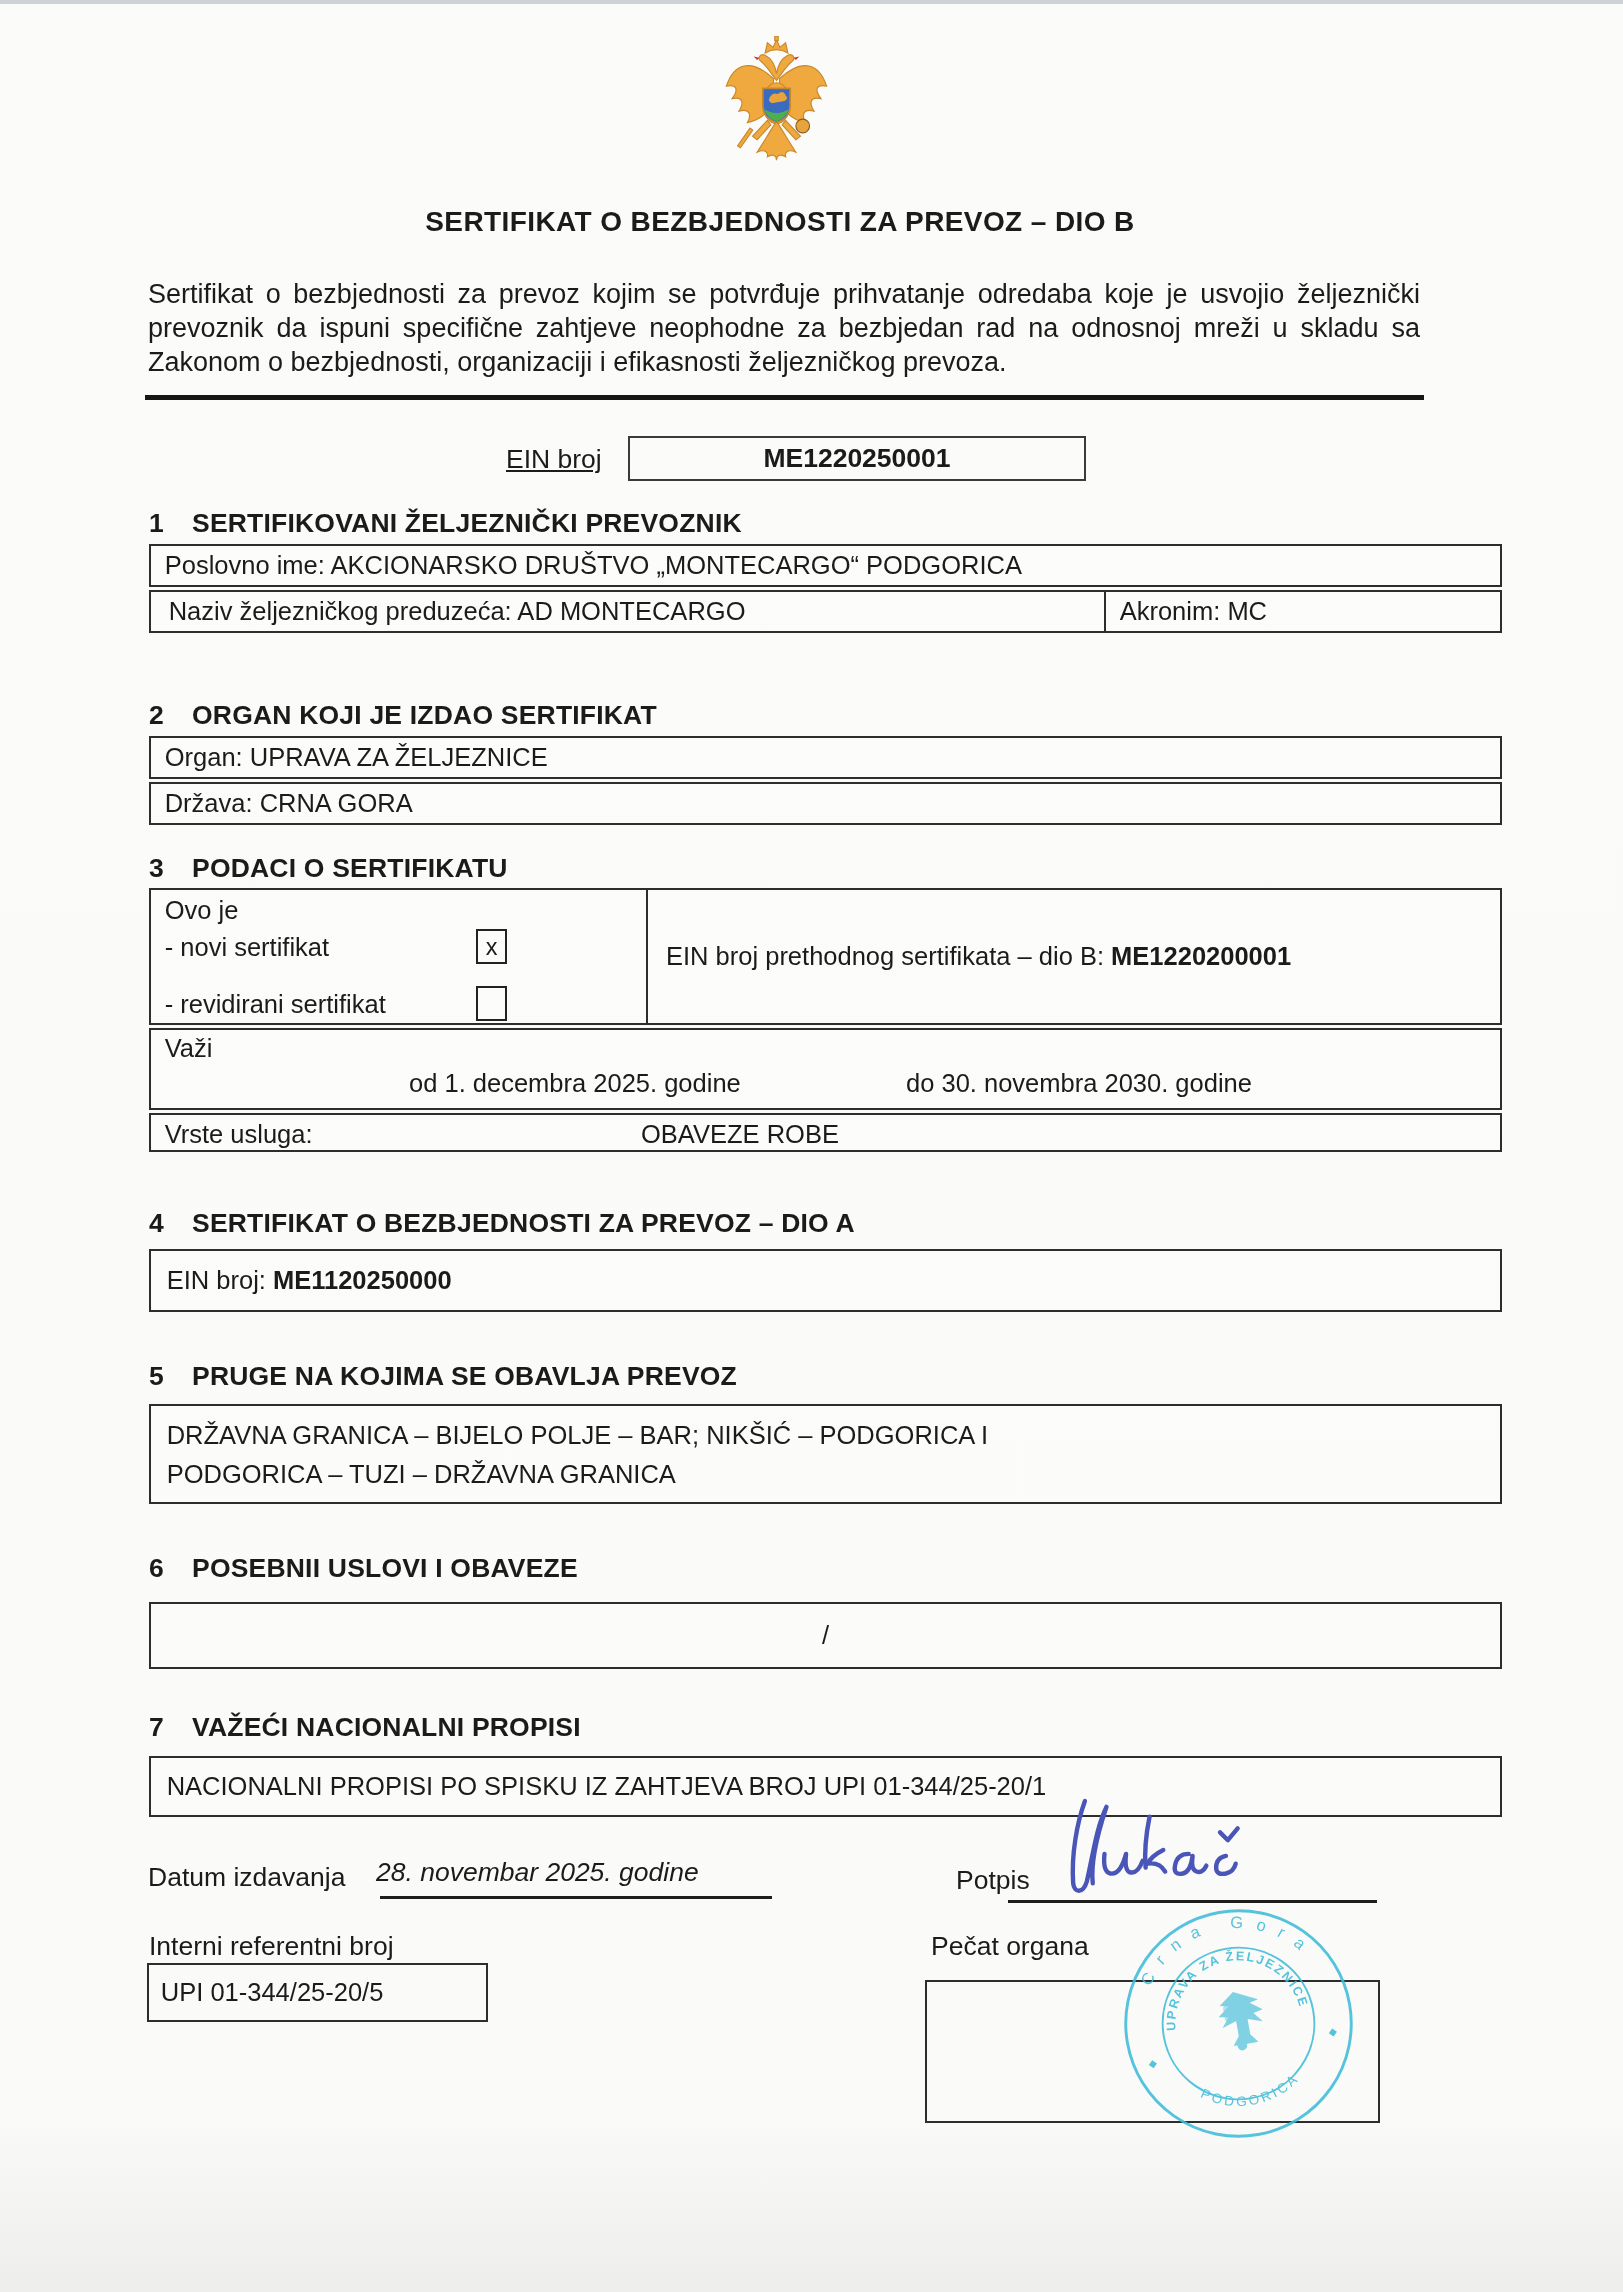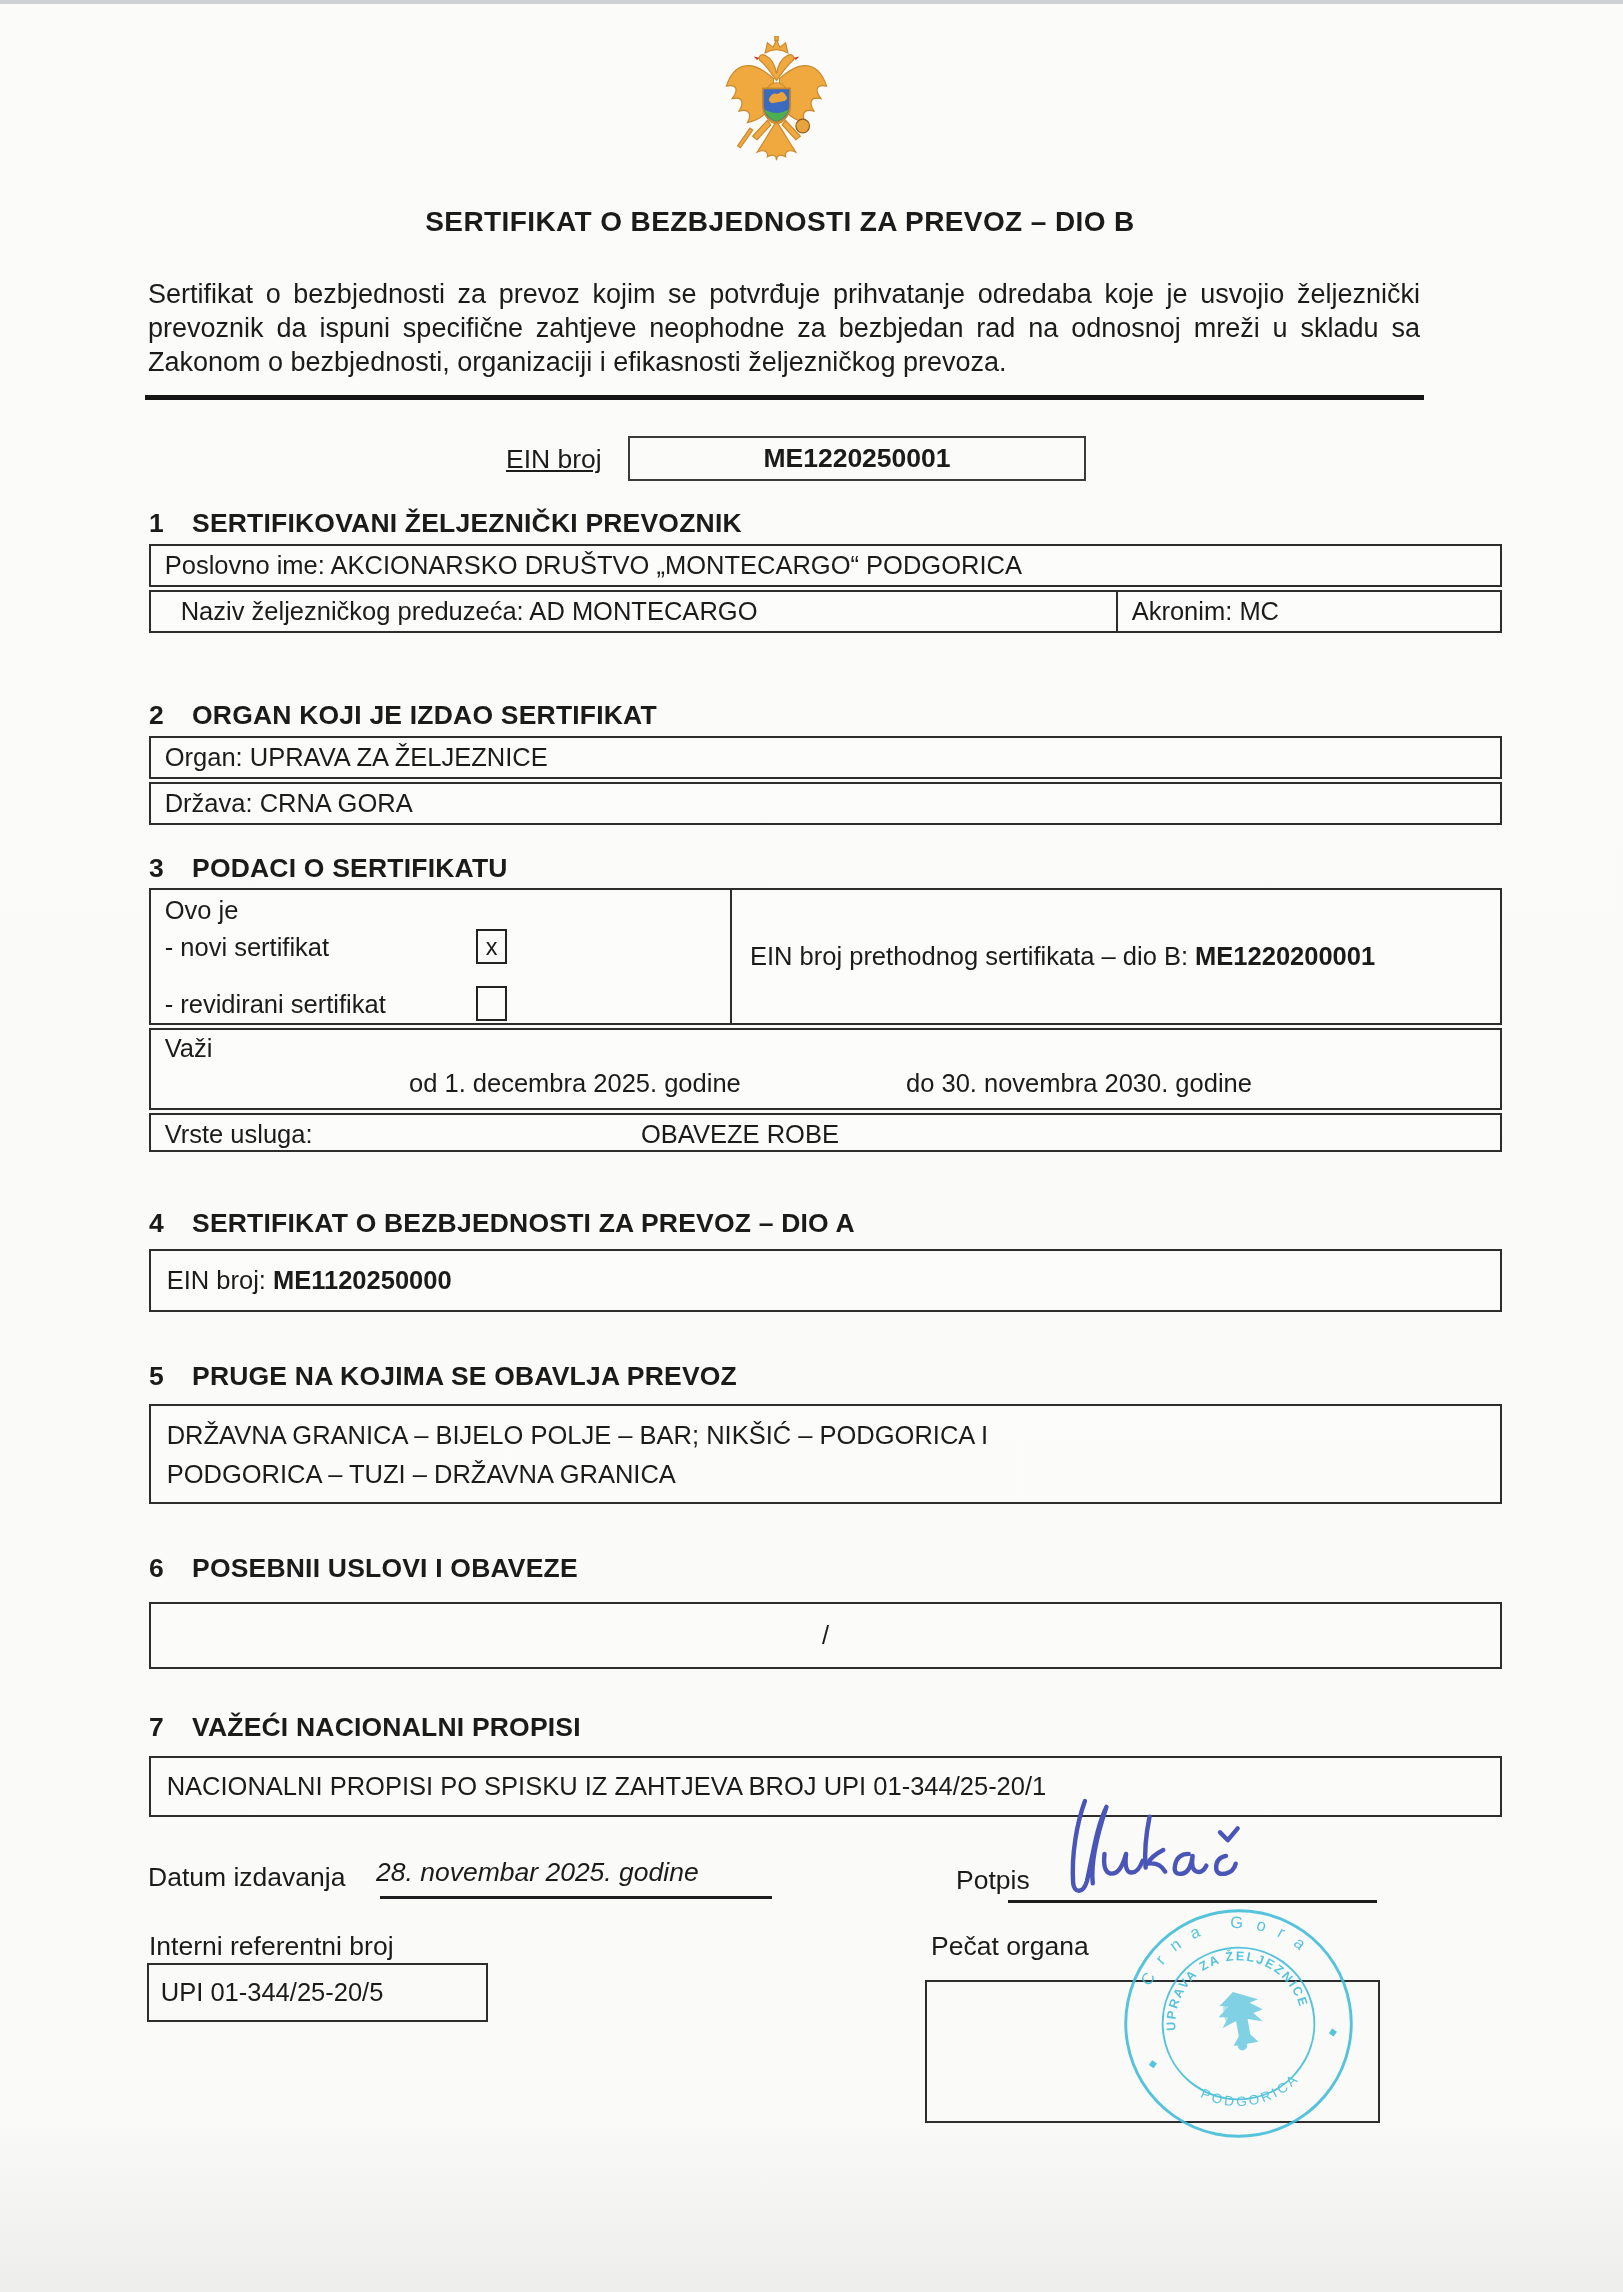--- a/index.html
+++ b/index.html
@@ -30,30 +30,30 @@
   
   .sec-h { left:149px; font-size:26.5px; font-weight:bold; letter-spacing:0.2px; white-space:nowrap; }
   .sec-h .n { display:inline-block; width:43px; }
 
   
   .tbl { left:149px; width:1353px; }
   .trow { border:2px solid #2d2d2d; margin-top:2.9px; font-size:25.5px;
           min-height:39px; line-height:39px; padding-left:13.7px;
           box-sizing:border-box; background:rgba(255,255,255,.25); }
   .trow:first-child { margin-top:0; }
-  .trow.split { display:flex; padding-left:16px; }
+  .trow.split { display:flex; padding-left:4px; }
   .trow.split .cl { width:949px; padding-left:13.7px; box-sizing:border-box; }
   .trow.split .cr { flex:1; border-left:2px solid #2d2d2d; padding-left:13.7px; }
 
   .bigbox { left:149px; width:1353px; border:2px solid #2d2d2d;
             box-sizing:border-box; font-size:25.5px; background:rgba(255,255,255,.25); }
 
   
   .t3rowA { height:137px; position:relative; display:flex; padding-left:0; line-height:normal; }
-  .t3rowA .cl { width:579px; position:relative; }
+  .t3rowA .cl { width:479px; position:relative;padding-left:16px; }
   .t3rowA .cr { flex:1; border-left:2px solid #2d2d2d; display:flex;
                 align-items:center; padding-left:18px; }
   .cb { position:absolute; width:31px; height:35px; border:2px solid #222;
         text-align:center; font-size:23.5px; line-height:33px; box-sizing:border-box; }
   .t3rowB { height:82px; position:relative; line-height:normal; }
   .t3rowC { height:39px; position:relative; }
 
   .strong { font-weight:bold; }
 
   

